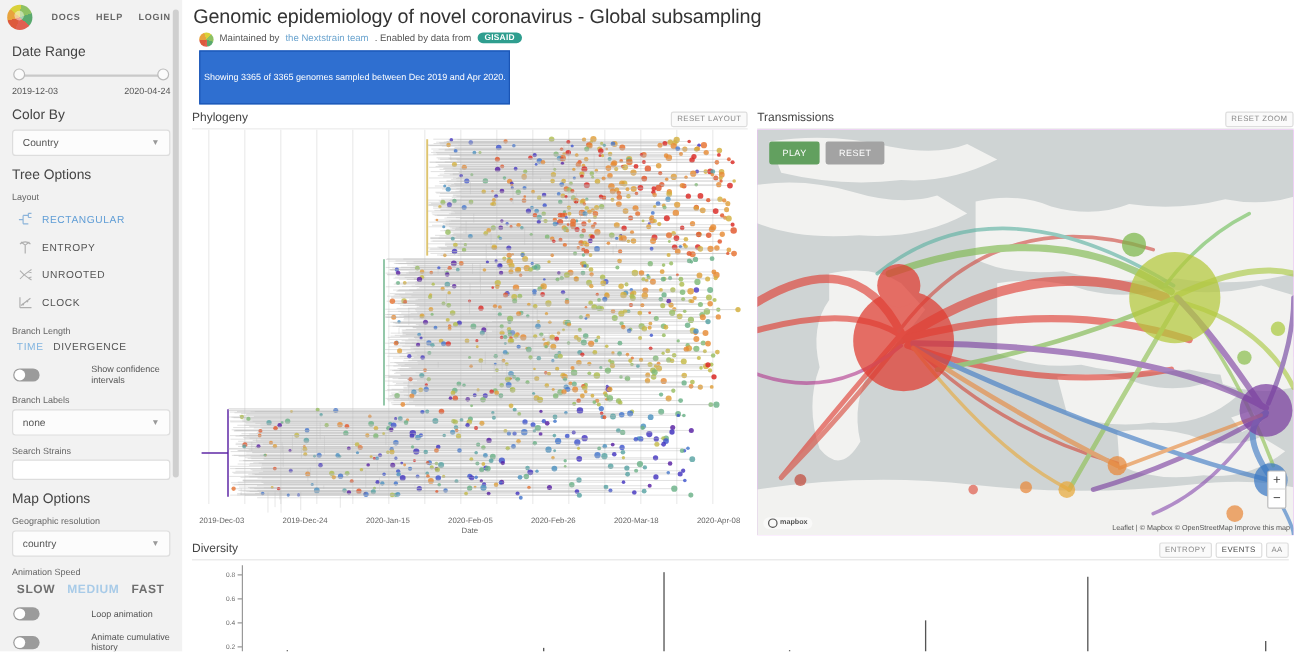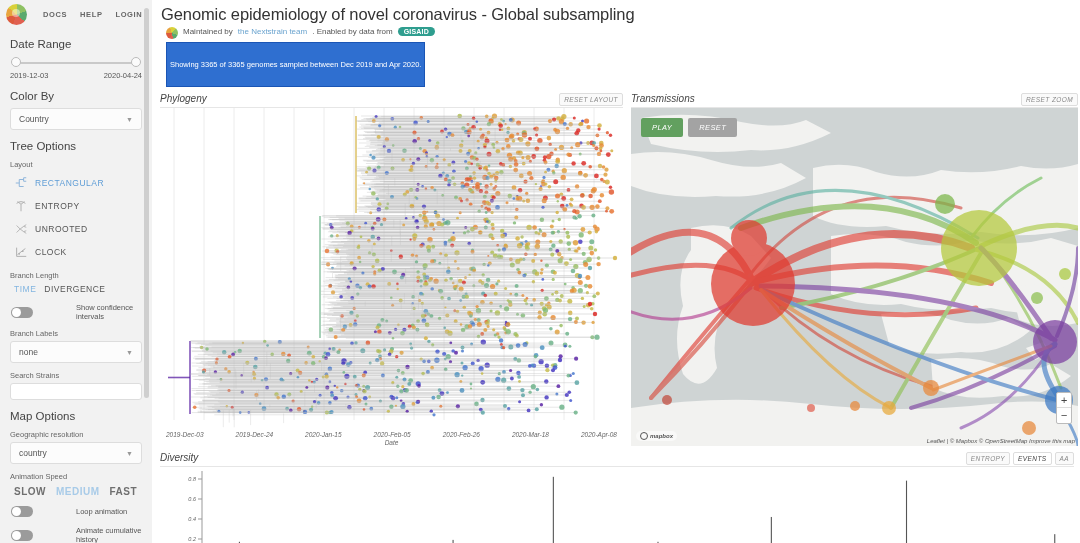--- a/index.html
+++ b/index.html
@@ -126,21 +126,21 @@
     background: #2f9e8f; color: #fff; font-size: 7px; font-weight: 700;
     padding: 1px 6px; border-radius: 7px; letter-spacing: .2px;
   }
   .showing {
     display: inline-block; background: #2f6fd0; color: #fff;
     font-size: 7.5px; padding: 17px 3px; margin: 3px 0 0 14px;
     border: 1px solid #1a55b5;
   }
 
   .panels { display: flex; gap: 8px; margin: 6px 6px 0 8px; }
-  .panel { position: relative; font-style: italic; }
+  .panel { position: relative; }
   .panel-head {
     display: flex; align-items: flex-start; border-bottom: 1px solid #e6e6e6;
     padding-bottom: 2px; height: 15px;
   }
   .panel-title { font-size: 10px; color: #444; }
   .panel-btns { margin-left: auto; display: flex; gap: 3px; }
   .pbtn {
     border: 1px solid #ddd; background: #fafafa; color: #888;
     font-size: 6.5px; letter-spacing: .4px; padding: 2px 4px; border-radius: 2px;
   }

